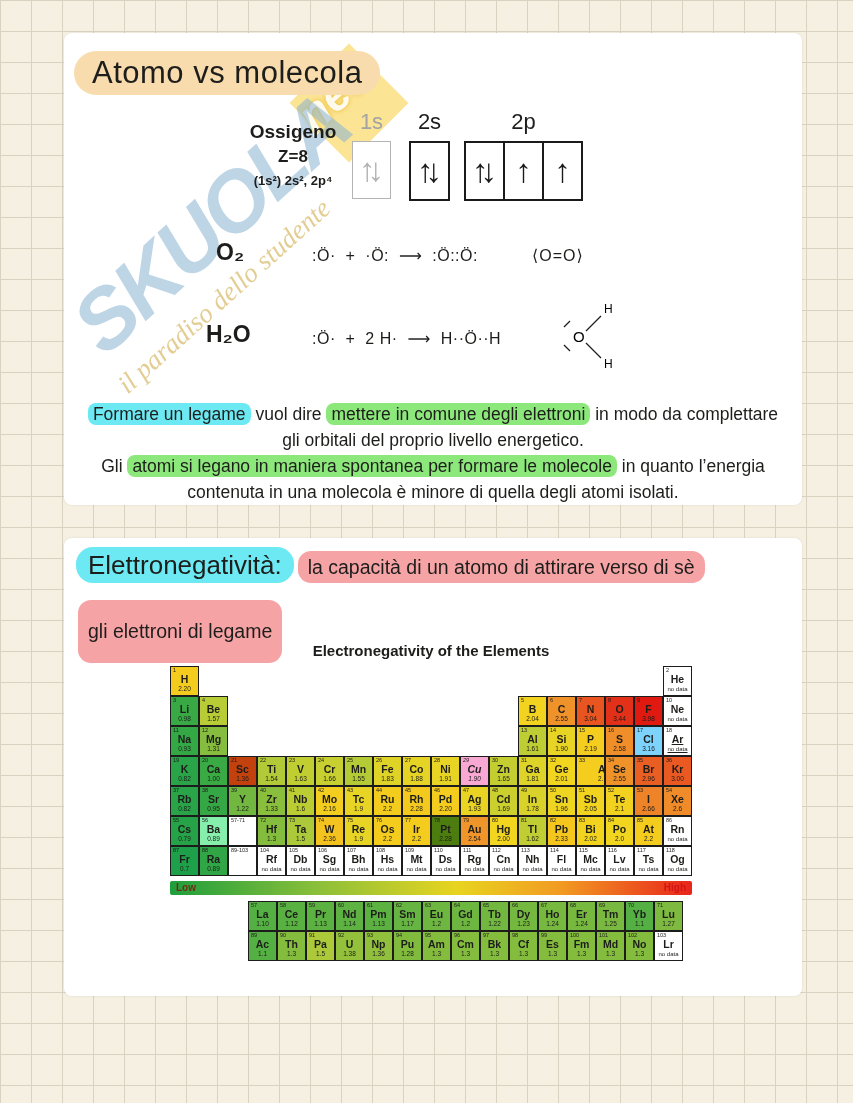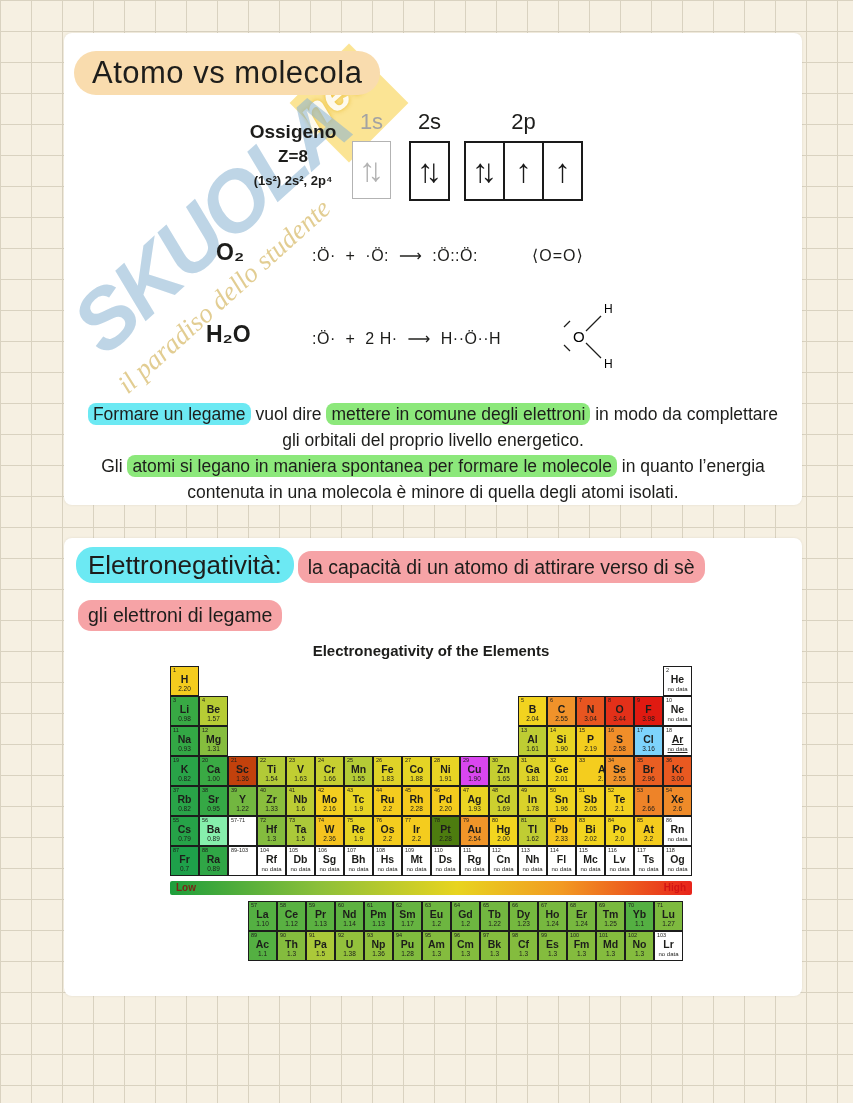--- a/index.html
+++ b/index.html
@@ -57,21 +57,21 @@
   #o2-struct{left:468px;top:213px;font-size:16px;letter-spacing:1px;}
   #h2o-label{left:142px;top:288px;}
   #h2o-eq{left:248px;top:296px;}
   #h2o-svg{left:495px;top:262px;}
 
   #paragraph{left:19px;top:350px;width:700px;text-align:center;font-size:17.5px;line-height:1.5;}
 
   #heading2{left:12px;top:12px;white-space:nowrap;}
   #heading2-main{font-size:26px;padding:3px 12px;border-radius:17px;}
   #heading2-def1{font-size:19.5px;padding:5px 10px;border-radius:13px;margin-left:4px;}
-  #heading2-def2{left:14px;top:62px;font-size:19.5px;padding:4px 10px;border-radius:13px;display:inline-block;}
+  #heading2-def2{left:14px;top:62px;font-size:19.5px;padding:20px 10px;border-radius:13px;display:inline-block;}
   #ptable-title{left:106px;top:104px;width:522px;text-align:center;font-size:15px;font-weight:bold;}
 
   #ptable{left:106px;top:128px;width:522px;}
   #pt-main{display:grid;grid-template-columns:repeat(18,29px);grid-auto-rows:30px;}
   #pt-fblock{display:grid;grid-template-columns:repeat(15,29px);grid-auto-rows:30px;margin-left:78px;margin-top:6px;}
   .cell{position:relative;border:1px solid #1c1c1c;box-sizing:border-box;overflow:hidden;}
   .cell .num{position:absolute;top:0px;left:2px;font-size:5.5px;line-height:7px;}
   .cell .sym{display:block;text-align:center;margin-top:7px;font-size:10.5px;font-weight:bold;line-height:11px;}
   .cell .val{display:block;text-align:center;font-size:6.5px;line-height:8px;}
   .cell .val.nodata{font-size:6px;}
@@ -306,21 +306,21 @@
             <div class="cell" style="grid-area: 4 / 9; background: rgb(229, 212, 37);">
               <span class="num">27</span>
               <span class="sym">Co</span>
               <span class="val">1.88</span>
             </div>
             <div class="cell" style="grid-area: 4 / 10; background: rgb(232, 212, 36);">
               <span class="num">28</span>
               <span class="sym">Ni</span>
               <span class="val">1.91</span>
             </div>
-            <div class="cell" style="grid-area: 4 / 11; background: #d946ef;">
+            <div class="cell" style="grid-area: 4 / 11; background: #f9a8d4; font-style: italic;">
               <span class="num">29</span>
               <span class="sym">Cu</span>
               <span class="val">1.90</span>
             </div>
             <div class="cell" style="grid-area: 4 / 12; background: rgb(197, 206, 49);">
               <span class="num">30</span>
               <span class="sym">Zn</span>
               <span class="val">1.65</span>
             </div>
             <div class="cell" style="grid-area: 4 / 13; background: rgb(221, 211, 41);">

